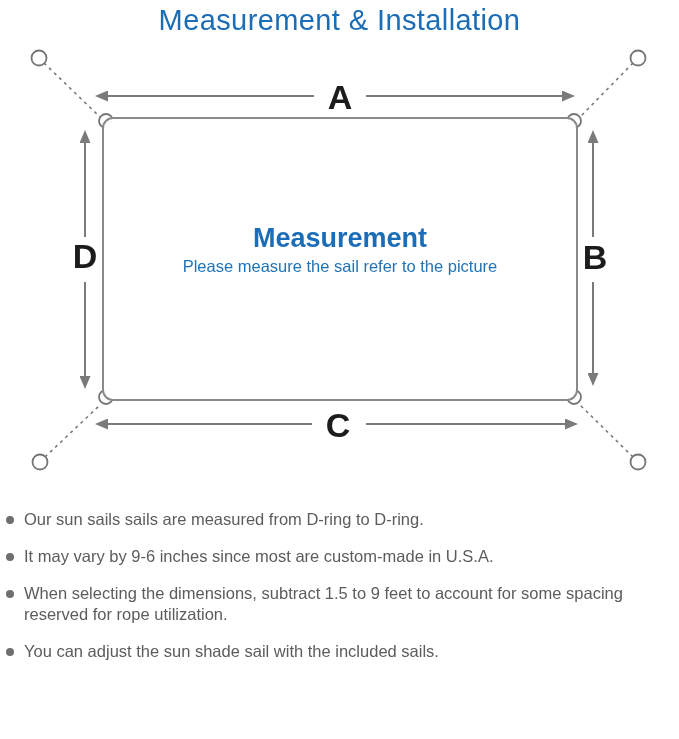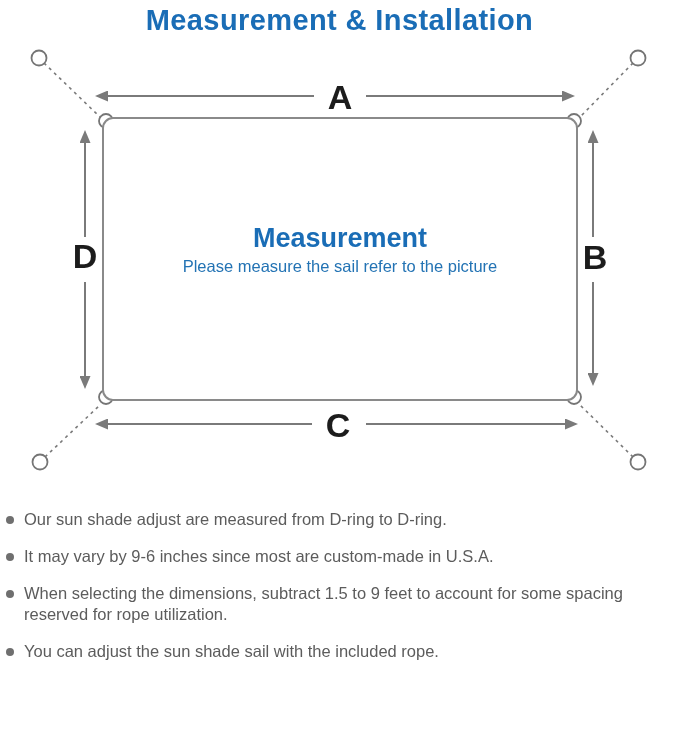--- a/index.html
+++ b/index.html
@@ -11,21 +11,21 @@
     overflow: hidden;
     font-family: "Liberation Sans", "DejaVu Sans", sans-serif;
   }
   .page { width: 679px; height: 739px; position: relative; }
 
   .page-title {
     margin: 0;
     padding-top: 4px;
     text-align: center;
     font-size: 29px;
-    font-weight: bold;
+    font-weight: normal;
     letter-spacing: 0.4px;
     color: #1a6db6;
   }
 
   .diagram-wrap { width: 679px; height: 460px; margin-top: 2px; }
 
   svg .anchor { fill: #ffffff; stroke: #757575; stroke-width: 1.8; }
   svg .ring   { fill: #ffffff; stroke: #757575; stroke-width: 1.8; }
   svg .dash   { stroke: #7a7a7a; stroke-width: 1.6; stroke-dasharray: 3 4; fill: none; }
   svg .sail   { fill: #ffffff; stroke: #8a8a8a; stroke-width: 2; }
@@ -115,29 +115,29 @@
       <text class="dim-label" x="85" y="229" text-anchor="middle">D</text>
 
       <text class="center-title" x="340" y="208" text-anchor="middle">Measurement</text>
       <text class="center-sub" x="340" y="233" text-anchor="middle">Please measure the sail refer to the picture</text>
     </svg>
   </div>
 
   <ul class="notes">
     <li>
       <span class="dot"></span>
-      <span class="note-text">Our sun shade adjust are measured from D-ring to D-ring.</span>
+      <span class="note-text">Our sun sails sails are measured from D-ring to D-ring.</span>
     </li>
     <li>
       <span class="dot"></span>
       <span class="note-text">It may vary by 9-6 inches since most are custom-made in U.S.A.</span>
     </li>
     <li>
       <span class="dot"></span>
       <span class="note-text">When selecting the dimensions, subtract 1.5 to 9 feet to account for some spacing reserved for rope utilization.</span>
     </li>
     <li>
       <span class="dot"></span>
-      <span class="note-text">You can adjust the sun shade sail with the included rope.</span>
+      <span class="note-text">You can adjust the sun shade sail with the included sails.</span>
     </li>
   </ul>
 
 </div>
 
 </body></html>

